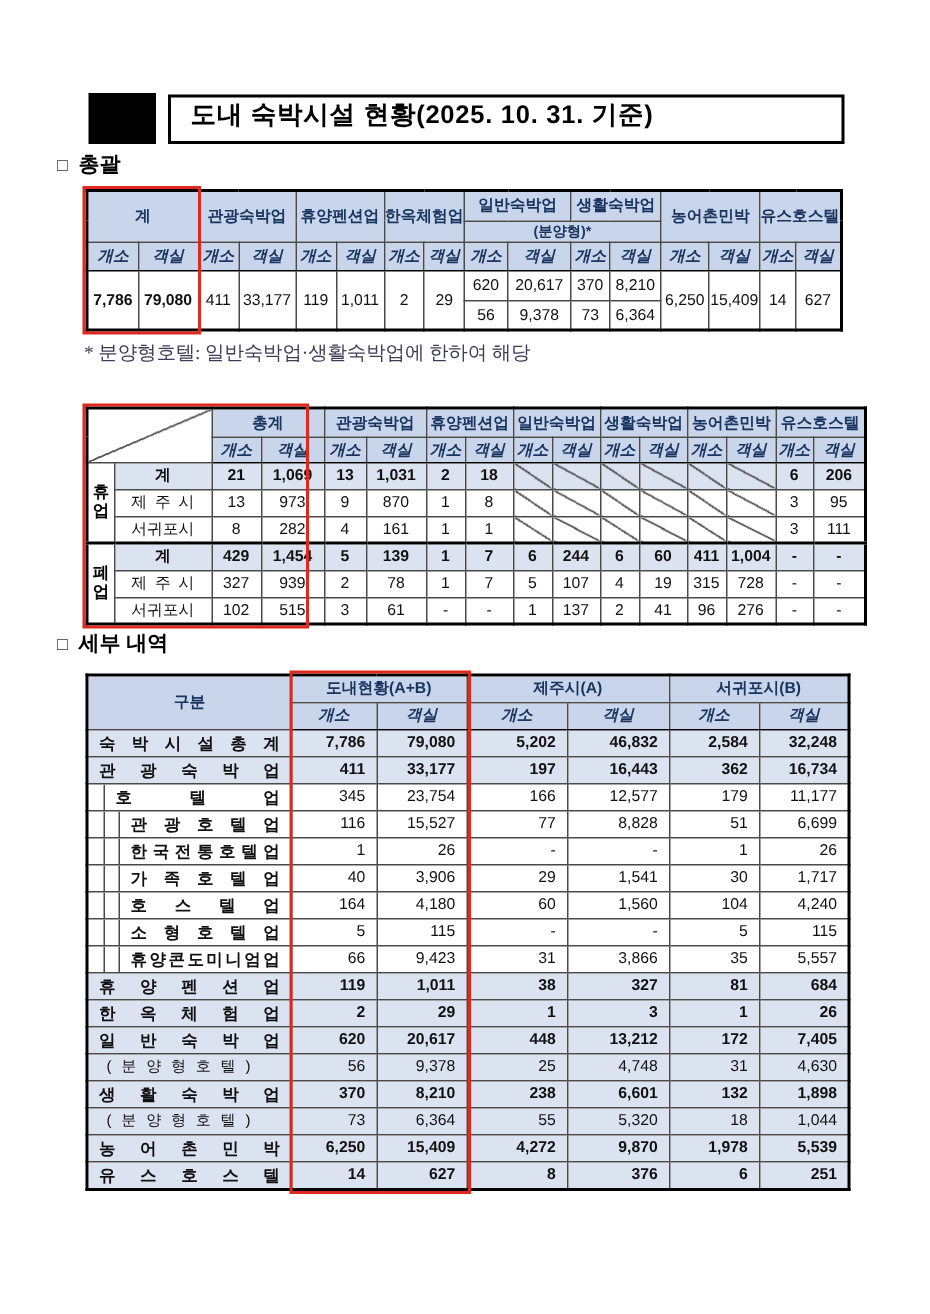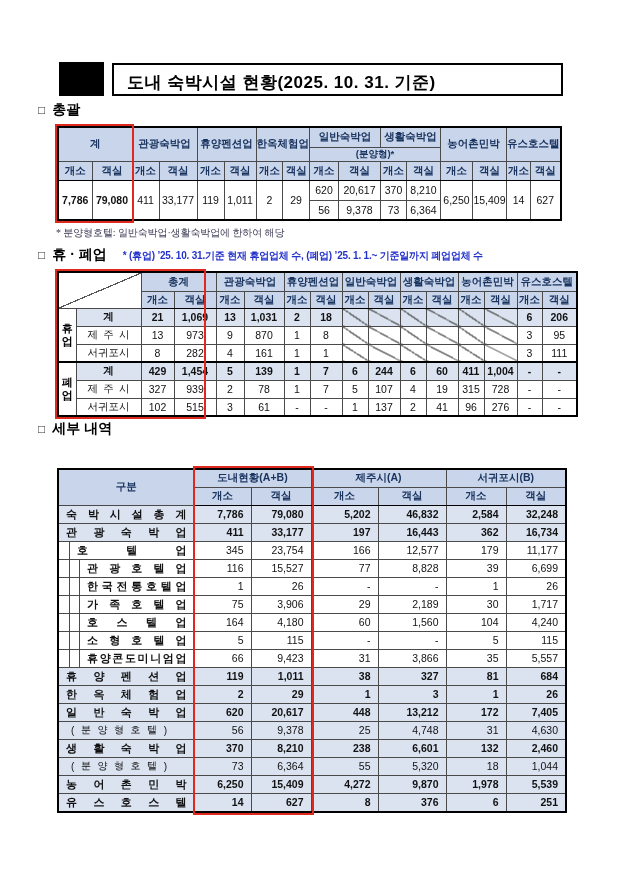--- a/index.html
+++ b/index.html
@@ -3,38 +3,38 @@
 <meta charset="utf-8">
 <style>
   html,body{margin:0;padding:0;}
   body{background:#fff;}
   .page{position:relative;width:620px;height:876px;background:#fff;overflow:hidden;
         font-family:"Liberation Sans","DejaVu Sans",sans-serif;color:#111;}
 
   
   .title-square{position:absolute;left:59px;top:62px;width:45px;height:34px;background:#000;}
   .title-box{position:absolute;left:112px;top:63px;width:451px;height:33px;border:2px solid #000;
-             display:flex;align-items:flex-end;box-sizing:border-box;}
+             display:flex;align-items:flex-start;box-sizing:border-box;}
   .title-box span{font-size:17px;font-weight:bold;letter-spacing:.5px;padding-left:13px;color:#000;}
 
   
   .sec-h{position:absolute;left:38px;font-size:14px;font-weight:bold;color:#000;white-space:nowrap;}
   .sec-h .marker{font-size:12px;font-weight:normal;color:#333;margin-right:7px;}
   .blue-note{font-size:10px;font-weight:bold;color:#2533cb;margin-left:16px;letter-spacing:-0.2px;}
 
   .note{position:absolute;left:56px;font-family:"Liberation Serif","DejaVu Serif",serif;
-        font-size:10px;color:#3c3c55;letter-spacing:-0.1px;white-space:nowrap;}
+        font-size:13px;color:#3c3c55;letter-spacing:-0.1px;white-space:nowrap;}
 
   
   .tbl-wrap{position:absolute;}
   table{border-collapse:collapse;table-layout:fixed;border:2px solid #000;}
   td,th{border:1px solid #4a4a4a;padding:0;overflow:hidden;white-space:nowrap;vertical-align:middle;box-sizing:border-box;}
   th{background:#c9d5ea;color:#1a3560;font-size:10.5px;font-weight:bold;text-align:center;}
   th.sub{font-size:9.5px;}
-  thead tr:last-child th{border-bottom:1.5px solid #000;}
+  thead tr:last-child th{border-bottom:1.5px solid #000;font-style:italic;}
   .num{font-size:10.5px;text-align:center;color:#111;}
   .b{font-weight:bold;}
   .shade{background-color:#dbe3f1;}
   .slash{background-image:linear-gradient(to right top,transparent calc(50% - .6px),#555 calc(50% - .6px),#555 calc(50% + .6px),transparent calc(50% + .6px));}
   th.diag{background:#fff;background-image:linear-gradient(to bottom right,transparent calc(50% - .6px),#555 calc(50% - .6px),#555 calc(50% + .6px),transparent calc(50% + .6px));}
 
   .red-frame{position:absolute;border:2.5px solid #e0281e;pointer-events:none;box-sizing:border-box;}
 
   
   #tbl-overview .hr1{height:20px}
@@ -157,23 +157,20 @@
             <td class="num">73</td>
             <td class="num">6,364</td>
           </tr>
         </tbody>
       </table>
     <div class="red-frame" style="left:-2px;top:-2px;width:79px;height:calc(100% + 4px);"></div>
   </div>
 
   <div class="note" style="top:226px;">* 분양형호텔: 일반숙박업·생활숙박업에 한하여 해당</div>
 
-  <div class="sec-h" style="top:246px;">
-    <span class="marker">□</span><span>휴 · 폐업</span><span class="blue-note">* (휴업) ’25. 10. 31.기준 현재 휴업업체 수, (폐업) ’25. 1. 1.~ 기준일까지 폐업업체 수</span>
-  </div>
 
   <div class="tbl-wrap" style="left:57px;top:271px;">
     <table id="tbl-closure">
         <colgroup>
           <col style="width: 18px;">
           <col style="width: 52px;">
           <col style="width: 33px;">
           <col style="width: 42px;">
           <col style="width: 28px;">
           <col style="width: 40px;">
@@ -368,21 +365,21 @@
         </tbody>
       </table>
     <div class="red-frame" style="left:-2px;top:-2px;width:151px;height:calc(100% + 4px);"></div>
   </div>
 
 
   <div class="sec-h" style="top:420px;">
     <span class="marker">□</span><span>세부 내역</span>
   </div>
 
-  <div class="tbl-wrap" style="left:57px;top:468px;">
+  <div class="tbl-wrap" style="left:57px;top:449px;">
     <table id="tbl-detail">
         <colgroup>
           <col style="width: 136px;">
           <col style="width: 57px;">
           <col style="width: 60px;">
           <col style="width: 67px;">
           <col style="width: 68px;">
           <col style="width: 60px;">
           <col style="width: 60px;">
         </colgroup>
@@ -471,21 +468,21 @@
                   <span>호</span>
                   <span>텔</span>
                   <span>업</span>
                 </div>
               </div>
             </td>
             <td class="val">116</td>
             <td class="val">15,527</td>
             <td class="val">77</td>
             <td class="val">8,828</td>
-            <td class="val">39</td>
+            <td class="val">51</td>
             <td class="val">6,699</td>
           </tr>
           <tr>
             <td class="lblc">
               <div class="lab">
                 <div class="sp sp1"></div>
                 <div class="sp"></div>
                 <div class="dl">
                   <span>한</span>
                   <span>국</span>
@@ -511,24 +508,24 @@
                 <div class="sp"></div>
                 <div class="dl">
                   <span>가</span>
                   <span>족</span>
                   <span>호</span>
                   <span>텔</span>
                   <span>업</span>
                 </div>
               </div>
             </td>
-            <td class="val">75</td>
+            <td class="val">40</td>
             <td class="val">3,906</td>
             <td class="val">29</td>
-            <td class="val">2,189</td>
+            <td class="val">1,541</td>
             <td class="val">30</td>
             <td class="val">1,717</td>
           </tr>
           <tr>
             <td class="lblc">
               <div class="lab">
                 <div class="sp sp1"></div>
                 <div class="sp"></div>
                 <div class="dl">
                   <span>호</span>
@@ -678,21 +675,21 @@
                   <span>박</span>
                   <span>업</span>
                 </div>
               </div>
             </td>
             <td class="val">370</td>
             <td class="val">8,210</td>
             <td class="val">238</td>
             <td class="val">6,601</td>
             <td class="val">132</td>
-            <td class="val">2,460</td>
+            <td class="val">1,898</td>
           </tr>
           <tr class="shade-row">
             <td class="lblc">
               <div class="lab">
                 <div class="dl narrow">
                   <span>(</span>
                   <span>분</span>
                   <span>양</span>
                   <span>형</span>
                   <span>호</span>

